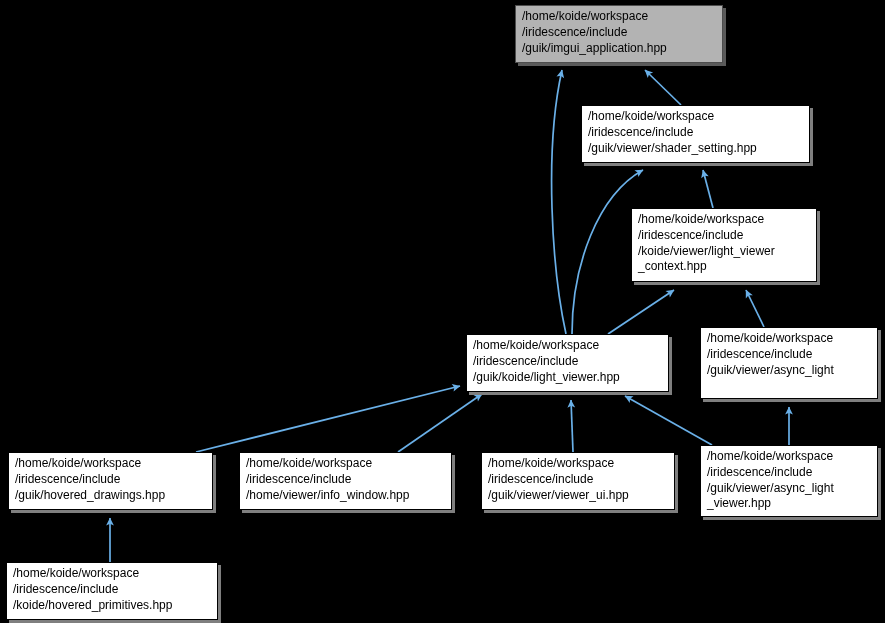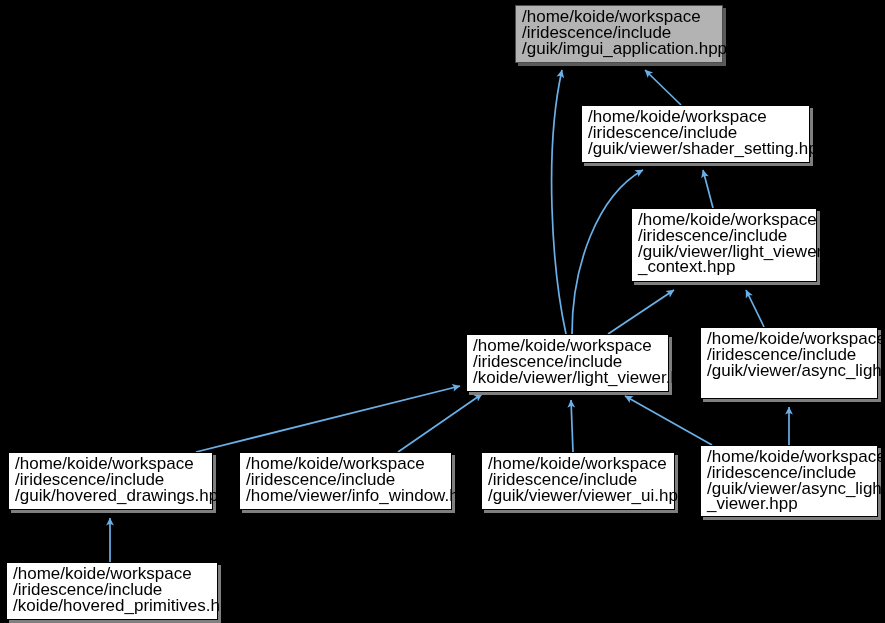--- a/index.html
+++ b/index.html
@@ -21,21 +21,21 @@
     width: 885px;
     height: 623px;
   }
   .node-box {
     position: absolute;
     box-sizing: border-box;
     background: #ffffff;
     border: 1px solid #000000;
     box-shadow: 3px 3px 0 0 #7f7f7f;
     color: #000000;
-    font-size: 17px;
+    font-size: 12px;
     line-height: 15.8px;
     padding: 3px 5px 3px 6px;
     white-space: pre;
     letter-spacing: 0px;
   }
   .node-box.root {
     background: #b3b3b3;
     border: 1px solid #4d4d4d;
     box-shadow: 3px 3px 0 0 #5a5a5a;
   }
@@ -64,21 +64,21 @@
     <path d="M 398,452 L 482,394" fill="none" stroke="#6ab0e8" stroke-width="1.7" marker-end="url(#arrowhead)"></path>
     <path d="M 573,452 L 571,400" fill="none" stroke="#6ab0e8" stroke-width="1.7" marker-end="url(#arrowhead)"></path>
     <path d="M 712,445 L 625,396" fill="none" stroke="#6ab0e8" stroke-width="1.7" marker-end="url(#arrowhead)"></path>
     <path d="M 789,445 L 789,407" fill="none" stroke="#6ab0e8" stroke-width="1.7" marker-end="url(#arrowhead)"></path>
     <path d="M 110,562 L 110,518" fill="none" stroke="#6ab0e8" stroke-width="1.7" marker-end="url(#arrowhead)"></path>
   </svg>
 
 <div id="nodes">
     <div class="node-box root" style="left: 515px; top: 5px; width: 208px; height: 58px;"><span class="node-label">/home/koide/workspace</span><span class="node-label">/iridescence/include</span><span class="node-label">/guik/imgui_application.hpp</span></div>
     <div class="node-box" style="left: 581px; top: 105px; width: 229px; height: 58px;"><span class="node-label">/home/koide/workspace</span><span class="node-label">/iridescence/include</span><span class="node-label">/guik/viewer/shader_setting.hpp</span></div>
-    <div class="node-box" style="left: 631px; top: 208px; width: 186px; height: 74px;"><span class="node-label">/home/koide/workspace</span><span class="node-label">/iridescence/include</span><span class="node-label">/guik/viewer/light_viewer</span><span class="node-label ctr">_context.hpp</span></div>
-    <div class="node-box" style="left: 466px; top: 334px; width: 203px; height: 58px;"><span class="node-label">/home/koide/workspace</span><span class="node-label">/iridescence/include</span><span class="node-label">/koide/viewer/light_viewer.hpp</span></div>
+    <div class="node-box" style="left: 631px; top: 208px; width: 186px; height: 74px;"><span class="node-label">/home/koide/workspace</span><span class="node-label">/iridescence/include</span><span class="node-label">/koide/viewer/light_viewer</span><span class="node-label ctr">_context.hpp</span></div>
+    <div class="node-box" style="left: 466px; top: 334px; width: 203px; height: 58px;"><span class="node-label">/home/koide/workspace</span><span class="node-label">/iridescence/include</span><span class="node-label">/guik/koide/light_viewer.hpp</span></div>
     <div class="node-box" style="left: 700px; top: 327px; width: 178px; height: 72px;"><span class="node-label">/home/koide/workspace</span><span class="node-label">/iridescence/include</span><span class="node-label">/guik/viewer/async_light</span></div>
     <div class="node-box" style="left: 8px; top: 452px; width: 205px; height: 58px;"><span class="node-label">/home/koide/workspace</span><span class="node-label">/iridescence/include</span><span class="node-label">/guik/hovered_drawings.hpp</span></div>
     <div class="node-box" style="left: 239px; top: 452px; width: 213px; height: 58px;"><span class="node-label">/home/koide/workspace</span><span class="node-label">/iridescence/include</span><span class="node-label">/home/viewer/info_window.hpp</span></div>
     <div class="node-box" style="left: 481px; top: 452px; width: 194px; height: 58px;"><span class="node-label">/home/koide/workspace</span><span class="node-label">/iridescence/include</span><span class="node-label">/guik/viewer/viewer_ui.hpp</span></div>
     <div class="node-box" style="left: 700px; top: 445px; width: 178px; height: 72px;"><span class="node-label">/home/koide/workspace</span><span class="node-label">/iridescence/include</span><span class="node-label">/guik/viewer/async_light</span><span class="node-label ctr">_viewer.hpp</span></div>
     <div class="node-box" style="left: 6px; top: 562px; width: 212px; height: 58px;"><span class="node-label">/home/koide/workspace</span><span class="node-label">/iridescence/include</span><span class="node-label">/koide/hovered_primitives.hpp</span></div>
   </div>
 
 </body></html>

